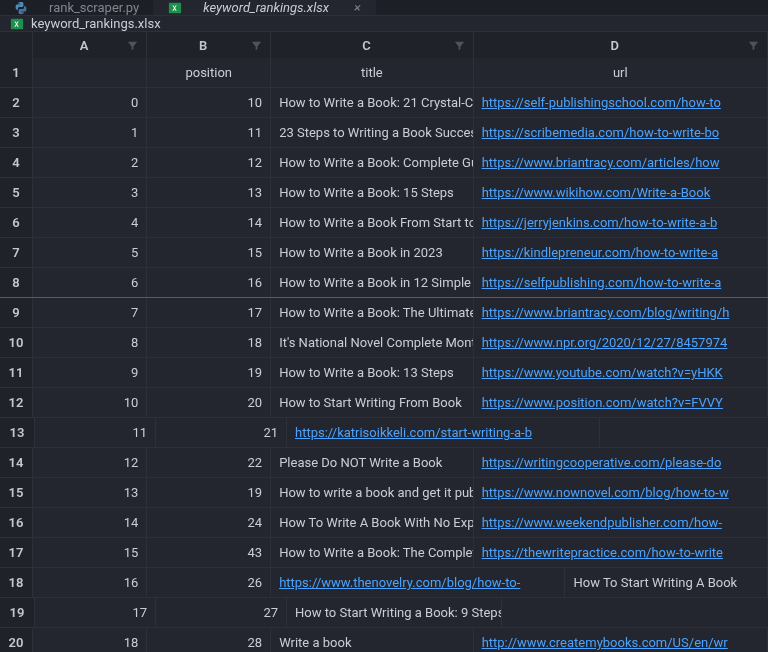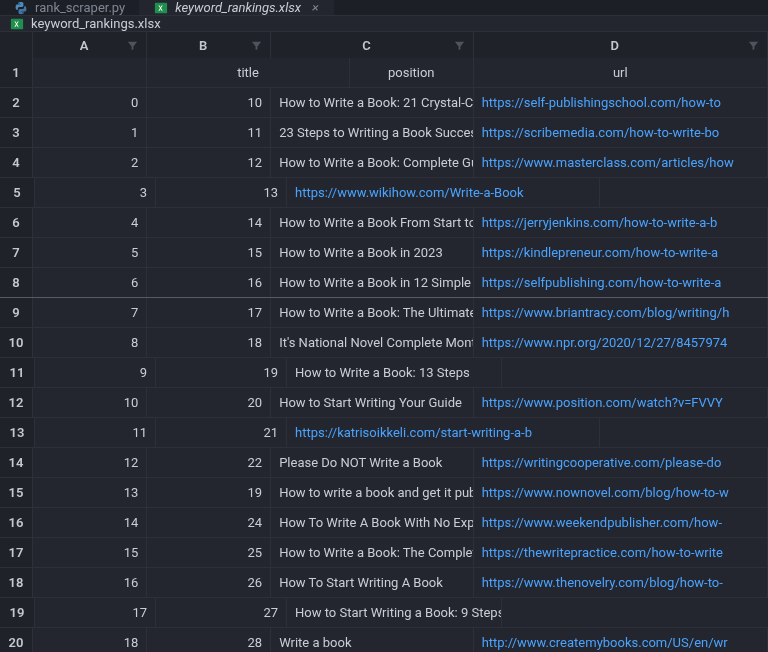--- a/index.html
+++ b/index.html
@@ -1,18 +1,18 @@
 <!DOCTYPE html>
 <html><head>
 <meta charset="utf-8">
 <style>
   html,body{margin:0;padding:0;background:#1e2128;color:#c9ced6;font-family:-apple-system,BlinkMacSystemFont,"Segoe UI",Roboto,sans-serif;font-size:13px;overflow:hidden}
   .root{width:768px;height:652px;background:#23262e;display:flex;flex-direction:column}
   .tabs{height:34px;background:#1c1f26;display:flex;align-items:stretch;border-bottom:1px solid #2d3039}
-  .tab{display:flex;align-items:center;gap:7px;padding:0 14px;color:#7f8692;border-right:1px solid #22252c;cursor:pointer}
+  .tab{display:flex;align-items:center;gap:21px;padding:0 14px;color:#7f8692;border-right:1px solid #22252c;cursor:pointer}
   .tab.active{background:#23262e;color:#c9ced6;font-style:italic}
   .tab .close{margin-left:4px;color:#7f8692}
   .icon-xlsx,.icon-py{width:14px;height:14px;display:inline-flex;align-items:center;justify-content:center}
   .icon-xlsx svg rect{fill:#1e8f4d}
   .icon-xlsx svg path{fill:#fff}
   .icon-py svg{fill:#4b8bbe}
   .subbar{height:28px;display:flex;align-items:center;padding:0 10px;gap:7px;color:#c9ced6}
   .sheet{flex:1;display:flex;flex-direction:column;border-top:1px solid #2d3039}
   .colhdr{display:flex;height:26px;background:#1f2229}
   .colhdr .corner{width:34px;border-right:1px solid #2d3039}
@@ -21,21 +21,21 @@
   .colhdr .funnel{opacity:.45}
   .body{flex:1;display:flex;flex-direction:column}
   .row{display:flex;height:29px;align-items:stretch;border-bottom:1px solid #2d3039}
   .row .rh{width:34px;display:flex;align-items:center;justify-content:center;background:#1f2229;border-right:1px solid #2d3039;color:#c2c7d0;font-weight:600}
   .row .cell{border-right:1px solid #2d3039;display:flex;align-items:center;padding:0 8px;overflow:hidden;white-space:nowrap}
   .cA{width:104px;justify-content:flex-end;text-align:right}
   .cB{width:114px;justify-content:flex-end;text-align:right}
   .cC{width:198px}
   .cD{width:296px}
   .hdrcell{justify-content:center!important;text-align:center}
-  .link{color:#4aa3ff;cursor:pointer}
+  .link{color:#4aa3ff;text-decoration:underline;cursor:pointer}
   .sep{height:1px;background:#565b66;margin-top:-1px}
   .funnel svg{width:11px;height:11px;display:block}
 </style>
 </head>
 <body>
 
 <div class="root">
 
   <div class="tabs">
     <div class="tab">
@@ -104,22 +104,22 @@
               <path d="M1 2h10L7 7v3l-2 1V7z" fill="#8a909c"></path>
             </svg>
           </span>
       </div>
     </div>
 
     <div class="body" id="sheet-body">
         <div class="row">
           <div class="rh">1</div>
           <div class="cell cA hdrcell"></div>
+          <div class="cell cB hdrcell">position</div>
           <div class="cell cC hdrcell">title</div>
-          <div class="cell cB hdrcell">position</div>
           <div class="cell cD hdrcell">url</div>
         </div>
         <div class="row">
           <div class="rh">2</div>
           <div class="cell cA">0</div>
           <div class="cell cB">10</div>
           <div class="cell cC">How to Write a Book: 21 Crystal-Clear Steps</div>
           <div class="cell cD">
             <span class="link">https://self-publishingschool.com/how-to</span>
           </div>
@@ -132,27 +132,28 @@
           <div class="cell cD">
             <span class="link">https://scribemedia.com/how-to-write-bo</span>
           </div>
         </div>
         <div class="row">
           <div class="rh">4</div>
           <div class="cell cA">2</div>
           <div class="cell cB">12</div>
           <div class="cell cC">How to Write a Book: Complete Guide</div>
           <div class="cell cD">
-            <span class="link">https://www.masterclass.com/articles/how</span>
+            <span class="link">https://www.briantracy.com/articles/how</span>
           </div>
         </div>
         <div class="row">
           <div class="rh">5</div>
           <div class="cell cA">3</div>
           <div class="cell cB">13</div>
+          <div class="cell cC">How to Write a Book: 15 Steps</div>
           <div class="cell cD">
             <span class="link">https://www.wikihow.com/Write-a-Book</span>
           </div>
         </div>
         <div class="row">
           <div class="rh">6</div>
           <div class="cell cA">4</div>
           <div class="cell cB">14</div>
           <div class="cell cC">How to Write a Book From Start to Finish</div>
           <div class="cell cD">
@@ -194,26 +195,29 @@
           <div class="cell cC">It's National Novel Complete Month</div>
           <div class="cell cD">
             <span class="link">https://www.npr.org/2020/12/27/8457974</span>
           </div>
         </div>
         <div class="row">
           <div class="rh">11</div>
           <div class="cell cA">9</div>
           <div class="cell cB">19</div>
           <div class="cell cC">How to Write a Book: 13 Steps</div>
+          <div class="cell cD">
+            <span class="link">https://www.youtube.com/watch?v=yHKK</span>
+          </div>
         </div>
         <div class="row">
           <div class="rh">12</div>
           <div class="cell cA">10</div>
           <div class="cell cB">20</div>
-          <div class="cell cC">How to Start Writing Your Guide</div>
+          <div class="cell cC">How to Start Writing From Book</div>
           <div class="cell cD">
             <span class="link">https://www.position.com/watch?v=FVVY</span>
           </div>
         </div>
         <div class="row">
           <div class="rh">13</div>
           <div class="cell cA">11</div>
           <div class="cell cB">21</div>
           <div class="cell cD">
             <span class="link">https://katrisoikkeli.com/start-writing-a-b</span>
@@ -242,34 +246,34 @@
           <div class="cell cA">14</div>
           <div class="cell cB">24</div>
           <div class="cell cC">How To Write A Book With No Experience</div>
           <div class="cell cD">
             <span class="link">https://www.weekendpublisher.com/how-</span>
           </div>
         </div>
         <div class="row">
           <div class="rh">17</div>
           <div class="cell cA">15</div>
-          <div class="cell cB">25</div>
+          <div class="cell cB">43</div>
           <div class="cell cC">How to Write a Book: The Complete Guide</div>
           <div class="cell cD">
             <span class="link">https://thewritepractice.com/how-to-write</span>
           </div>
         </div>
         <div class="row">
           <div class="rh">18</div>
           <div class="cell cA">16</div>
           <div class="cell cB">26</div>
+          <div class="cell cD">
+            <span class="link">https://www.thenovelry.com/blog/how-to-</span>
+          </div>
           <div class="cell cC">How To Start Writing A Book</div>
-          <div class="cell cD">
-            <span class="link">https://www.thenovelry.com/blog/how-to-</span>
-          </div>
         </div>
         <div class="row">
           <div class="rh">19</div>
           <div class="cell cA">17</div>
           <div class="cell cB">27</div>
           <div class="cell cC">How to Start Writing a Book: 9 Steps</div>
         </div>
         <div class="row">
           <div class="rh">20</div>
           <div class="cell cA">18</div>

